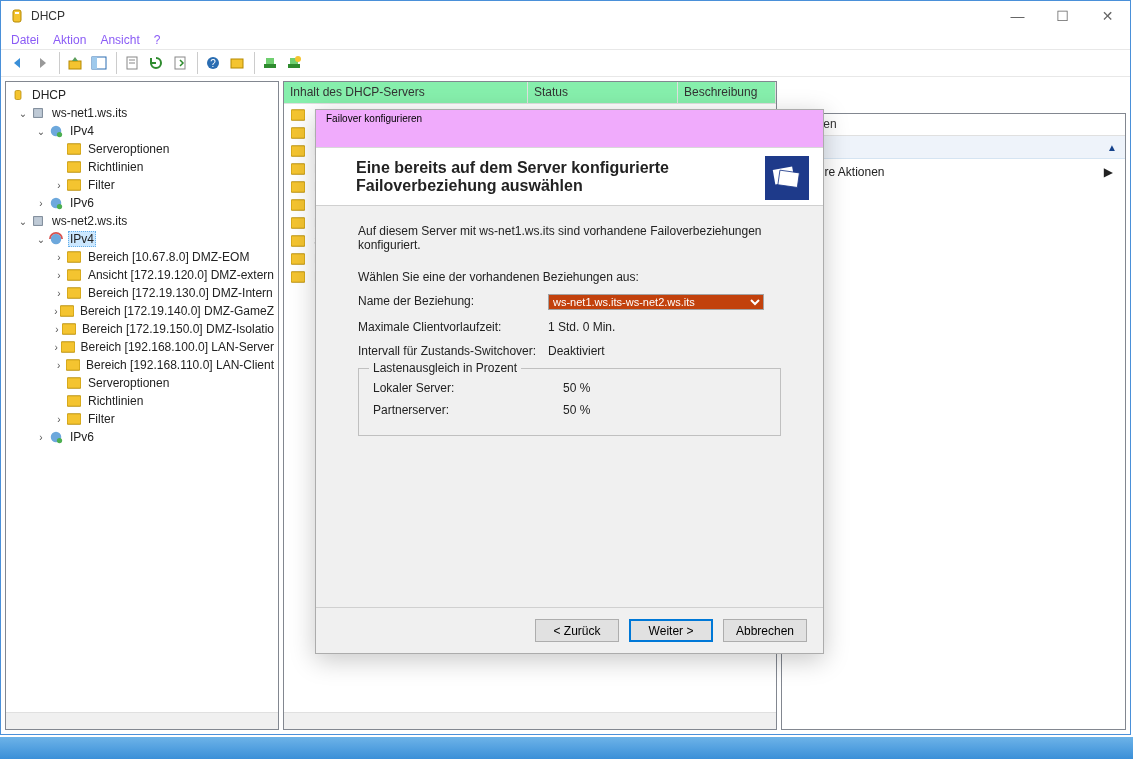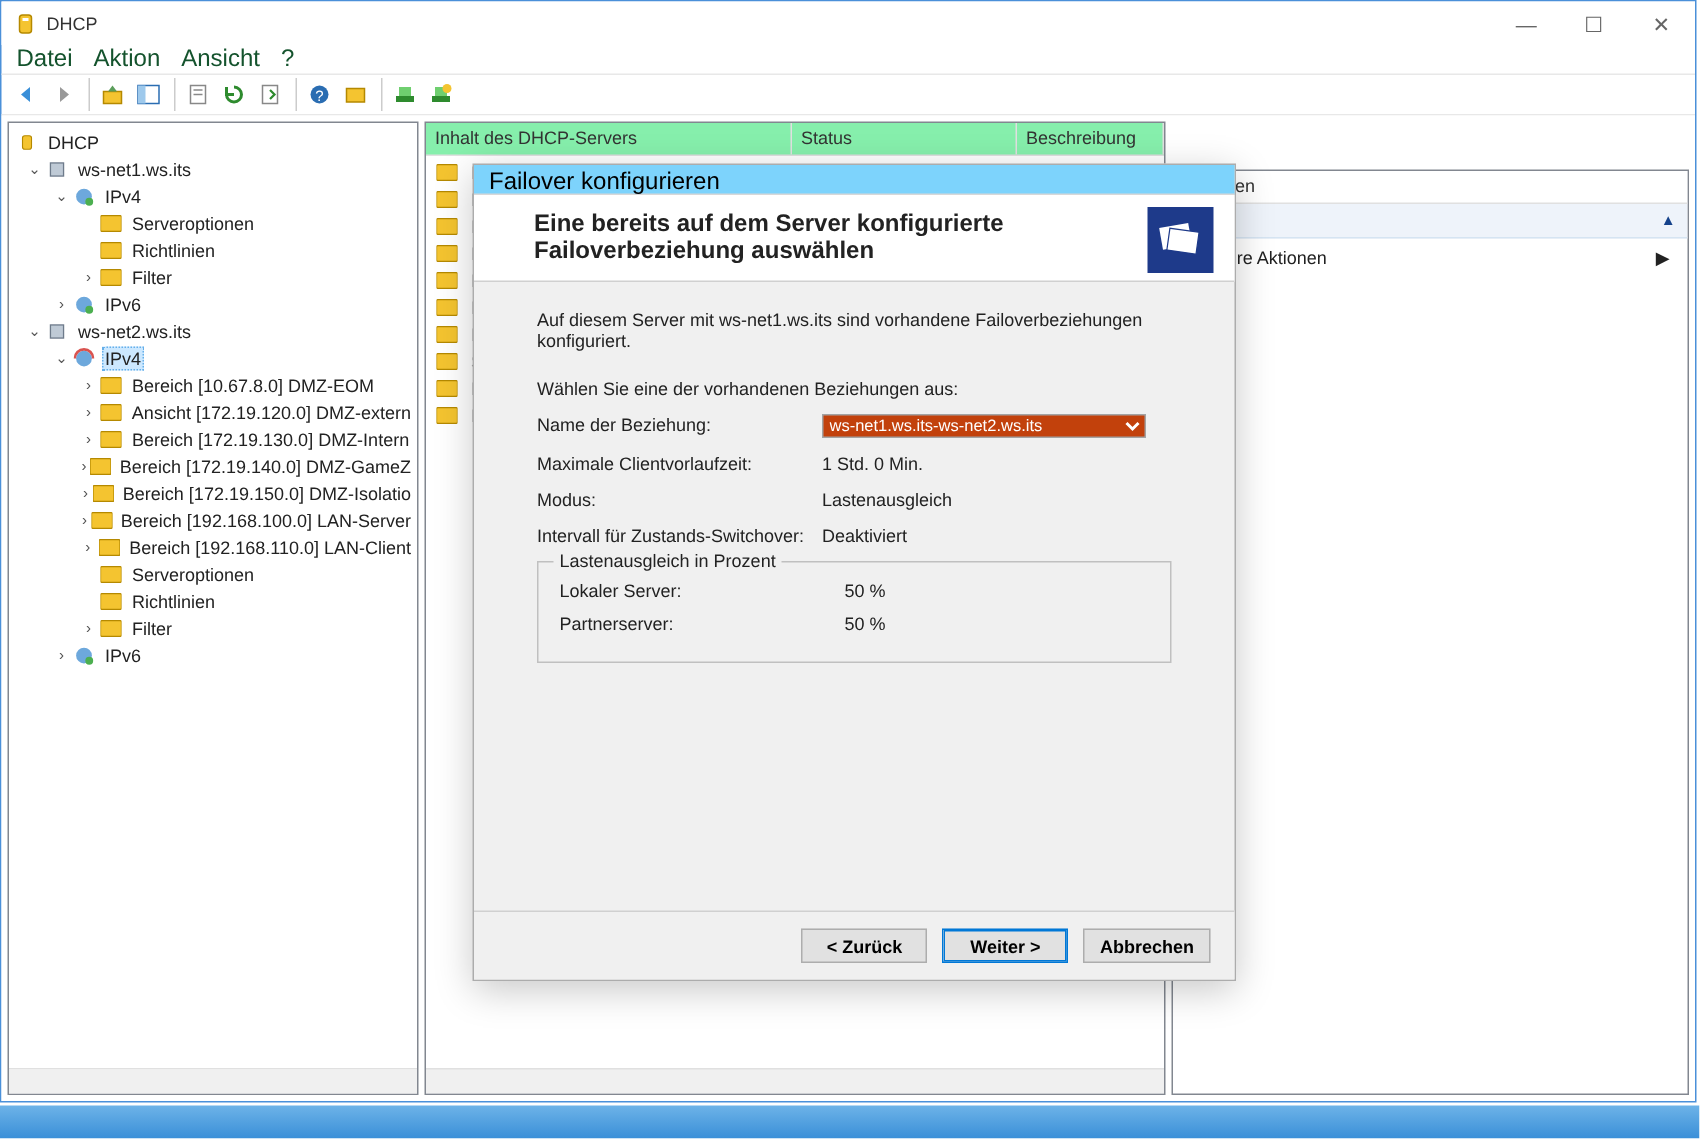--- a/index.html
+++ b/index.html
@@ -45,22 +45,22 @@
     color: #666;
     font-size: 14px;
   }
   
   .menubar {
     height: 19px;
     display: flex;
     align-items: center;
     gap: 14px;
     padding: 0 10px;
-    font-size: 16px;
-    color: #14532d;
+    font-size: 12px;
+    color: #8b5cf6;
   }
   .menubar span { cursor: default; }
   
   .toolbar {
     height: 28px;
     border-top: 1px solid #e8e8e8;
     border-bottom: 1px solid #e8e8e8;
     display: flex;
     align-items: center;
     padding: 0 6px;
@@ -146,21 +146,21 @@
     width: 509px;
     height: 545px;
     background: #f0f0f0;
     border: 1px solid #acacac;
     box-shadow: 0 6px 24px rgba(0,0,0,.22);
     display: flex;
     flex-direction: column;
     z-index: 50;
   }
   .dlg-title {
-    height: 20px; background:#7dd3fc; padding: 3px 10px; font-size:16px;
+    height: 38px; background:#f0abfc; padding: 3px 10px; font-size:10px;
     border-bottom: 1px solid #d8d8d8;
   }
   .dlg-banner {
     height: 58px; background:#fff; display:flex; align-items:center;
     padding: 0 18px 0 40px; border-bottom:1px solid #d0d0d0;
     position: relative;
   }
   .dlg-banner-text { font-weight:bold; font-size:16px; color:#222;}
   .dlg-banner-icon {
     position: absolute; right: 14px; top: 8px; width: 44px; height: 44px;
@@ -186,21 +186,21 @@
   }
   .fs-row { display:flex; margin-bottom:8px;}
   .fs-row .fl { width: 190px;}
   .dlg-buttons {
     height: 46px; display:flex; justify-content:flex-end; align-items:center;
     gap: 10px; padding-right: 16px; border-top: 1px solid #d0d0d0;
     background:#f0f0f0;
   }
   .btn {
     min-width: 84px; height:23px; background:#e1e1e1; border:1px solid #adadad;
-    font-size:12px; padding: 0 10px; cursor:default;font-weight:bold;
+    font-size:12px; padding: 0 10px; cursor:default;
   }
   .btn.default { border: 1px solid #0078d7; box-shadow: inset 0 0 0 1px #0078d7;}
   
   
   .hscroll { height: 17px; background:#f0f0f0; border-top: 1px solid #e0e0e0; overflow-x:scroll;}
   .hscroll div { width: 400px; height:1px;}
 
   
   .taskbar {
     position: absolute; bottom: 0; left: 0; right: 0; height: 22px;
@@ -629,24 +629,20 @@
           <select class="combo">
             <option>ws-net1.ws.its-ws-net2.ws.its</option>
           </select>
         </div>
       </div>
       <div class="form-row">
         <div class="form-label">Maximale Clientvorlaufzeit:</div>
         <div class="form-val">1 Std. 0 Min.</div>
       </div>
       <div class="form-row">
-        <div class="form-label">Modus:</div>
-        <div class="form-val">Lastenausgleich</div>
-      </div>
-      <div class="form-row">
         <div class="form-label">Intervall für Zustands-Switchover:</div>
         <div class="form-val">Deaktiviert</div>
       </div>
 
       <div class="fieldset">
         <div class="legend">Lastenausgleich in Prozent</div>
         <div class="fs-row">
           <div class="fl">Lokaler Server:</div>
           <div>50 %</div>
         </div>

